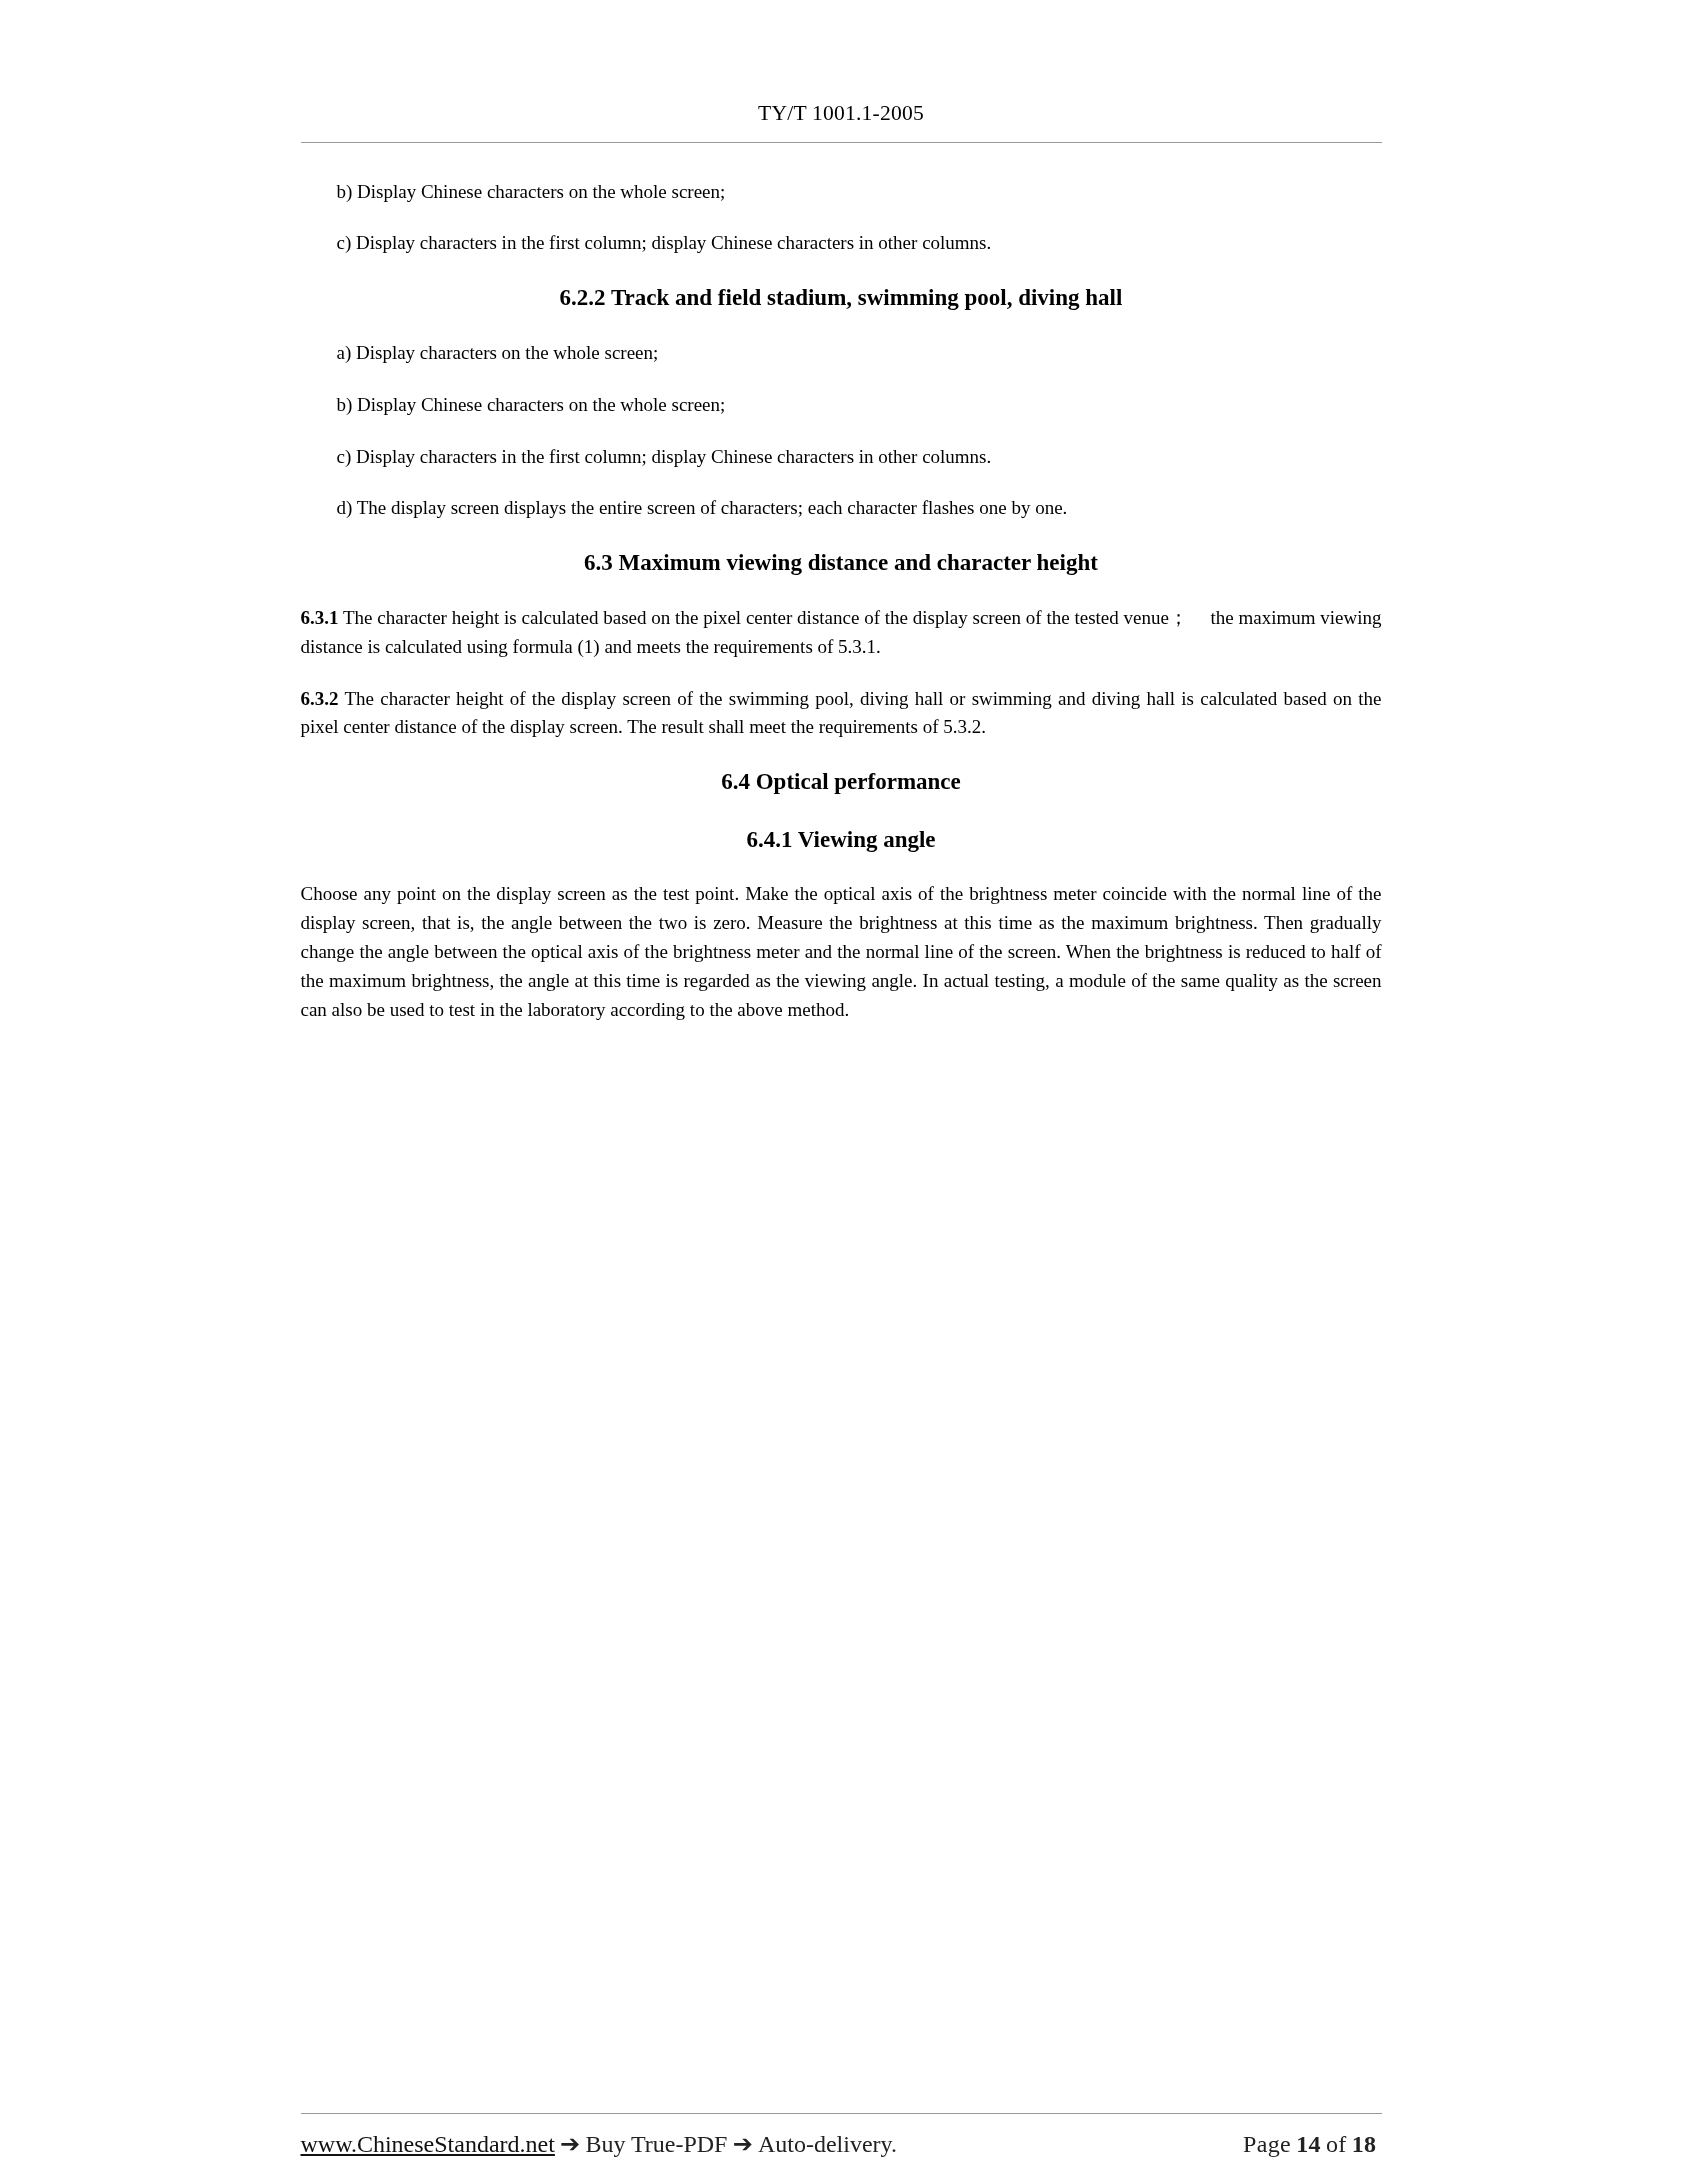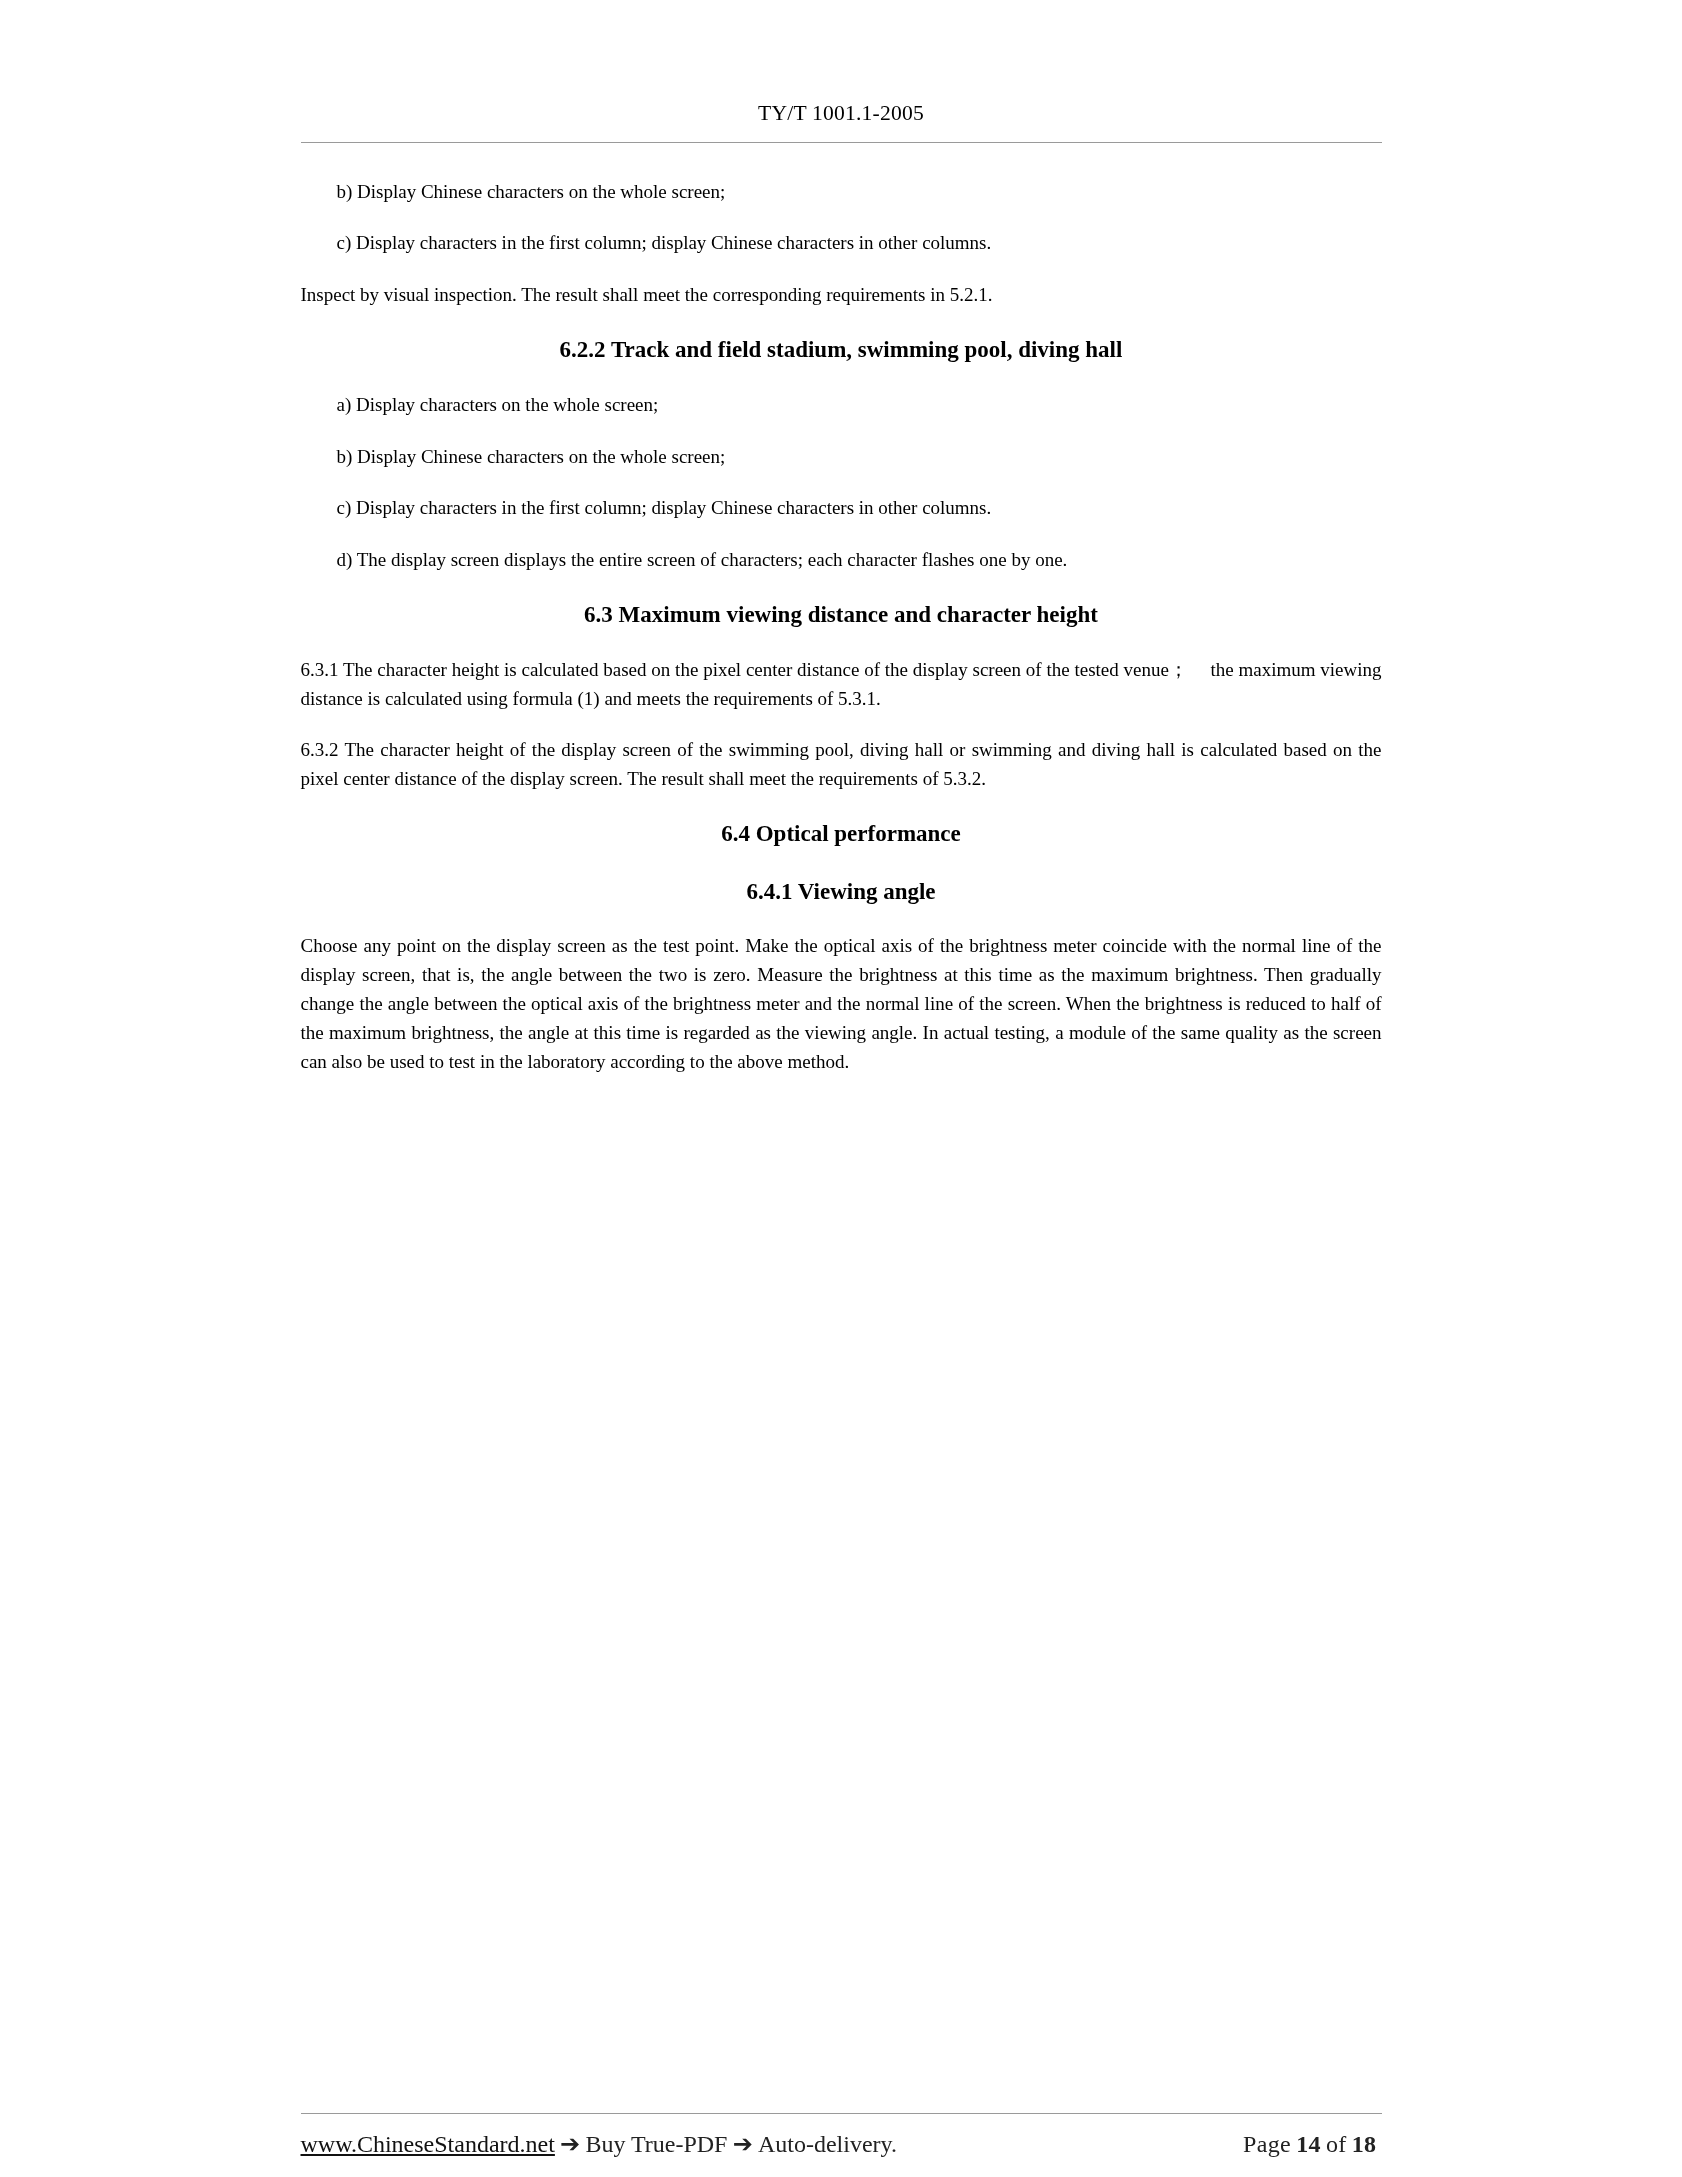--- a/index.html
+++ b/index.html
@@ -53,21 +53,21 @@
     padding-left: 12px;
   }
   .heading {
     font-weight: bold;
     font-size: 23px;
     line-height: 1.5;
     margin: 0 0 23px 0;
     text-align: center;
   }
   .para-num {
-    font-weight: normal;
+    font-weight: bold;
   }
   .nbsp-gap {
     display: inline-block;
     width: 22.5px;
   }
   .footer {
     position: absolute;
     left: 0;
     right: 0;
     bottom: 0;
@@ -114,21 +114,20 @@
 <div class="page">
   <div class="content">
 
     <div class="header-title">TY/T 1001.1-2005</div>
     <hr class="header-rule">
 
     <p class="list-item">b) Display Chinese characters on the whole screen;</p>
 
     <p class="list-item">c) Display characters in the first column; display Chinese characters in other columns.</p>
 
-    <p>Inspect by visual inspection. The result shall meet the corresponding requirements in 5.2.1.</p>
 
     <p class="heading">6.2.2 Track and field stadium, swimming pool, diving hall</p>
 
     <p class="list-item">a) Display characters on the whole screen;</p>
 
     <p class="list-item">b) Display Chinese characters on the whole screen;</p>
 
     <p class="list-item">c) Display characters in the first column; display Chinese characters in other columns.</p>
 
     <p class="list-item">d) The display screen displays the entire screen of characters; each character flashes one by one.</p>

